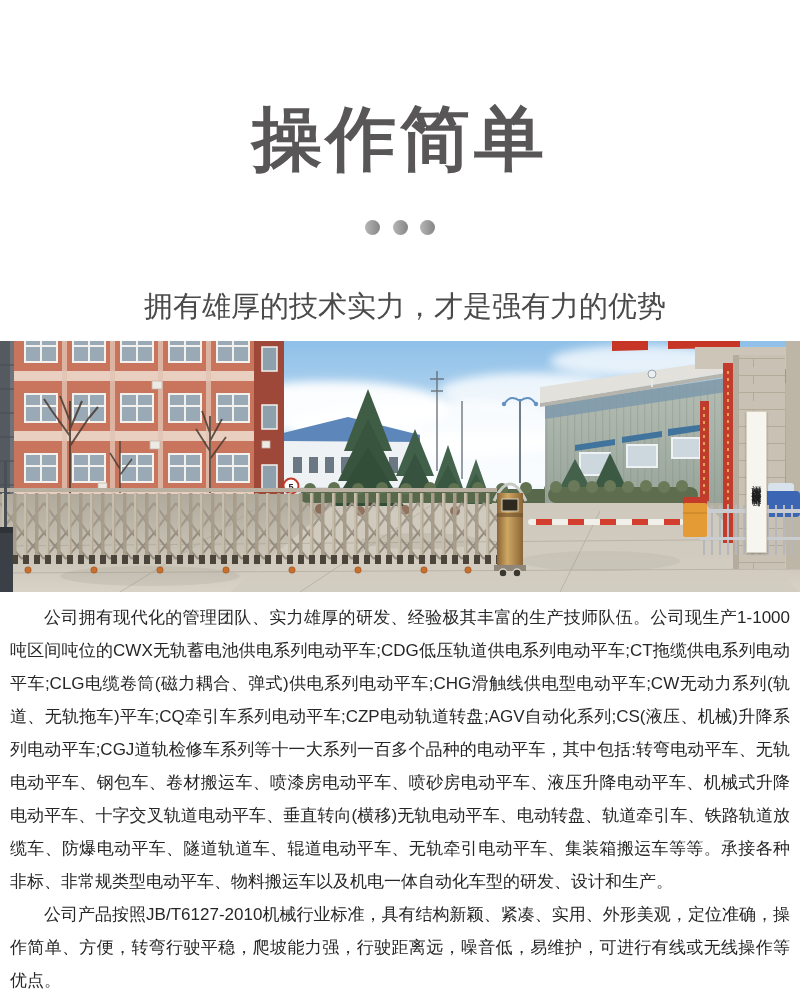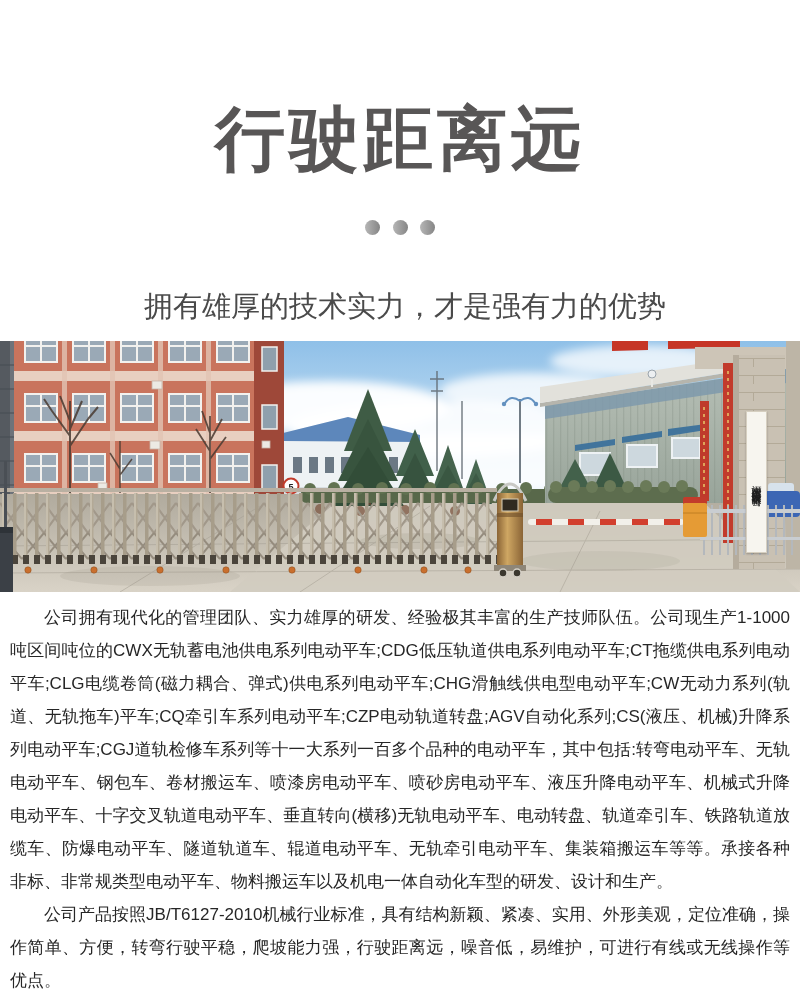--- a/index.html
+++ b/index.html
@@ -36,21 +36,21 @@
   }
   .text-block{
     position:absolute;top:601px;left:10px;width:780px;
     font-size:17px;line-height:33px;color:#262626;text-align:justify;
   }
   .text-block p{margin:0;text-indent:2em;}
 </style>
 </head>
 <body>
 
-<h1 class="page-title">行驶距离远</h1>
+<h1 class="page-title">操作简单</h1>
 
 <div class="dots">
   <span class="dot"></span>
   <span class="dot"></span>
   <span class="dot"></span>
 </div>
 
 <p class="subtitle">拥有雄厚的技术实力，才是强有力的优势</p>
 
 <div class="photo-wrap">

